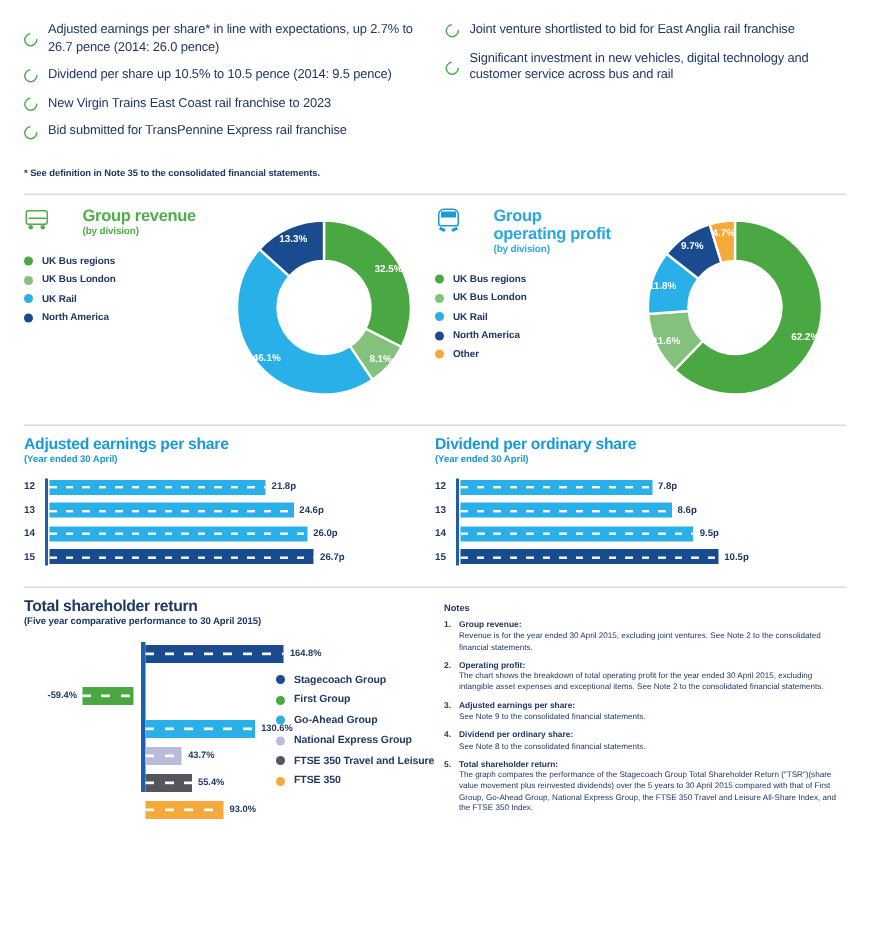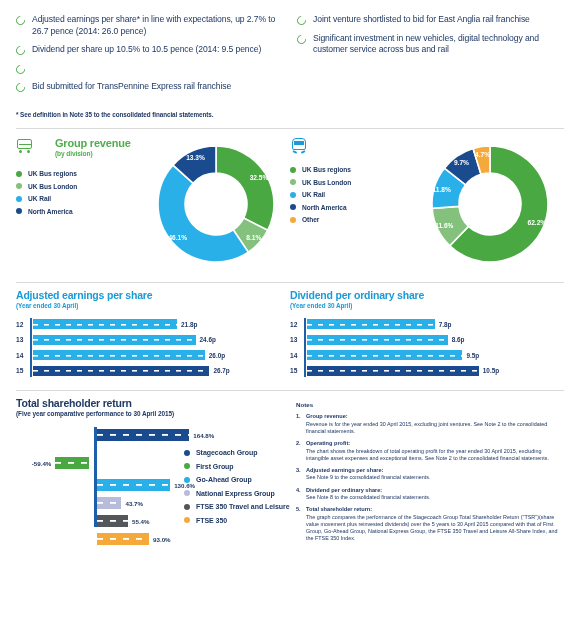--- a/index.html
+++ b/index.html
@@ -10,21 +10,21 @@
     font-family:"Liberation Sans", sans-serif;
     color:#1b3a66;
     overflow:hidden;
     position:relative;
   }
   .page { position:absolute; inset:0; padding:0; }
 
   
   .bullets { display:flex; padding:14px 16px 0 16px; gap:14px; }
   .bul-col { width:50%; }
-  .bullet { display:flex; align-items:flex-start; margin-bottom:7px; }
+  .bullet { display:flex; align-items:center; margin-bottom:7px; }
   .bullet-icon {
     width:9px; height:9px; flex:0 0 9px; margin-top:2px; margin-right:7px;
     border:1.6px solid #4fae4a; border-radius:50%;
     border-top-color:transparent; transform:rotate(40deg);
   }
   .bullet-text {
     font-size:8.6px; line-height:11.6px; color:#1f3864;
     letter-spacing:-0.1px;
   }
   .footnote {
@@ -118,20 +118,21 @@
         <div class="bullet">
           <span class="bullet-icon"></span>
           <span class="bullet-text">Adjusted earnings per share* in line with expectations, up 2.7% to 26.7 pence (2014: 26.0 pence)</span>
         </div>
         <div class="bullet">
           <span class="bullet-icon"></span>
           <span class="bullet-text">Dividend per share up 10.5% to 10.5 pence (2014: 9.5 pence)</span>
         </div>
         <div class="bullet">
           <span class="bullet-icon"></span>
+          <span class="bullet-text">New Virgin Trains East Coast rail franchise to 2023</span>
         </div>
         <div class="bullet">
           <span class="bullet-icon"></span>
           <span class="bullet-text">Bid submitted for TransPennine Express rail franchise</span>
         </div>
       </div>
     <div class="bul-col" id="bul-right">
         <div class="bullet">
           <span class="bullet-icon"></span>
           <span class="bullet-text">Joint venture shortlisted to bid for East Anglia rail franchise</span>
@@ -196,20 +197,24 @@
     </div>
 
     <div class="donut-block">
       <div class="donut-left">
         <div class="chart-head">
           <div class="ico-train">
             <div class="body"></div>
               <div class="win"></div>
               <div class="l1"></div>
               <div class="l2"></div>
+          </div>
+          <div>
+            <div class="chart-title t-blue">Group operating profit</div>
+            <div class="chart-sub t-blue">(by division)</div>
           </div>
         </div>
         <div class="legend" id="legend-1">
             <div class="legend-row">
               <span class="legend-dot" style="background:#4aa843"></span>
               <span class="legend-label">UK Bus regions</span>
             </div>
             <div class="legend-row">
               <span class="legend-dot" style="background:#84c17c"></span>
               <span class="legend-label">UK Bus London</span>

